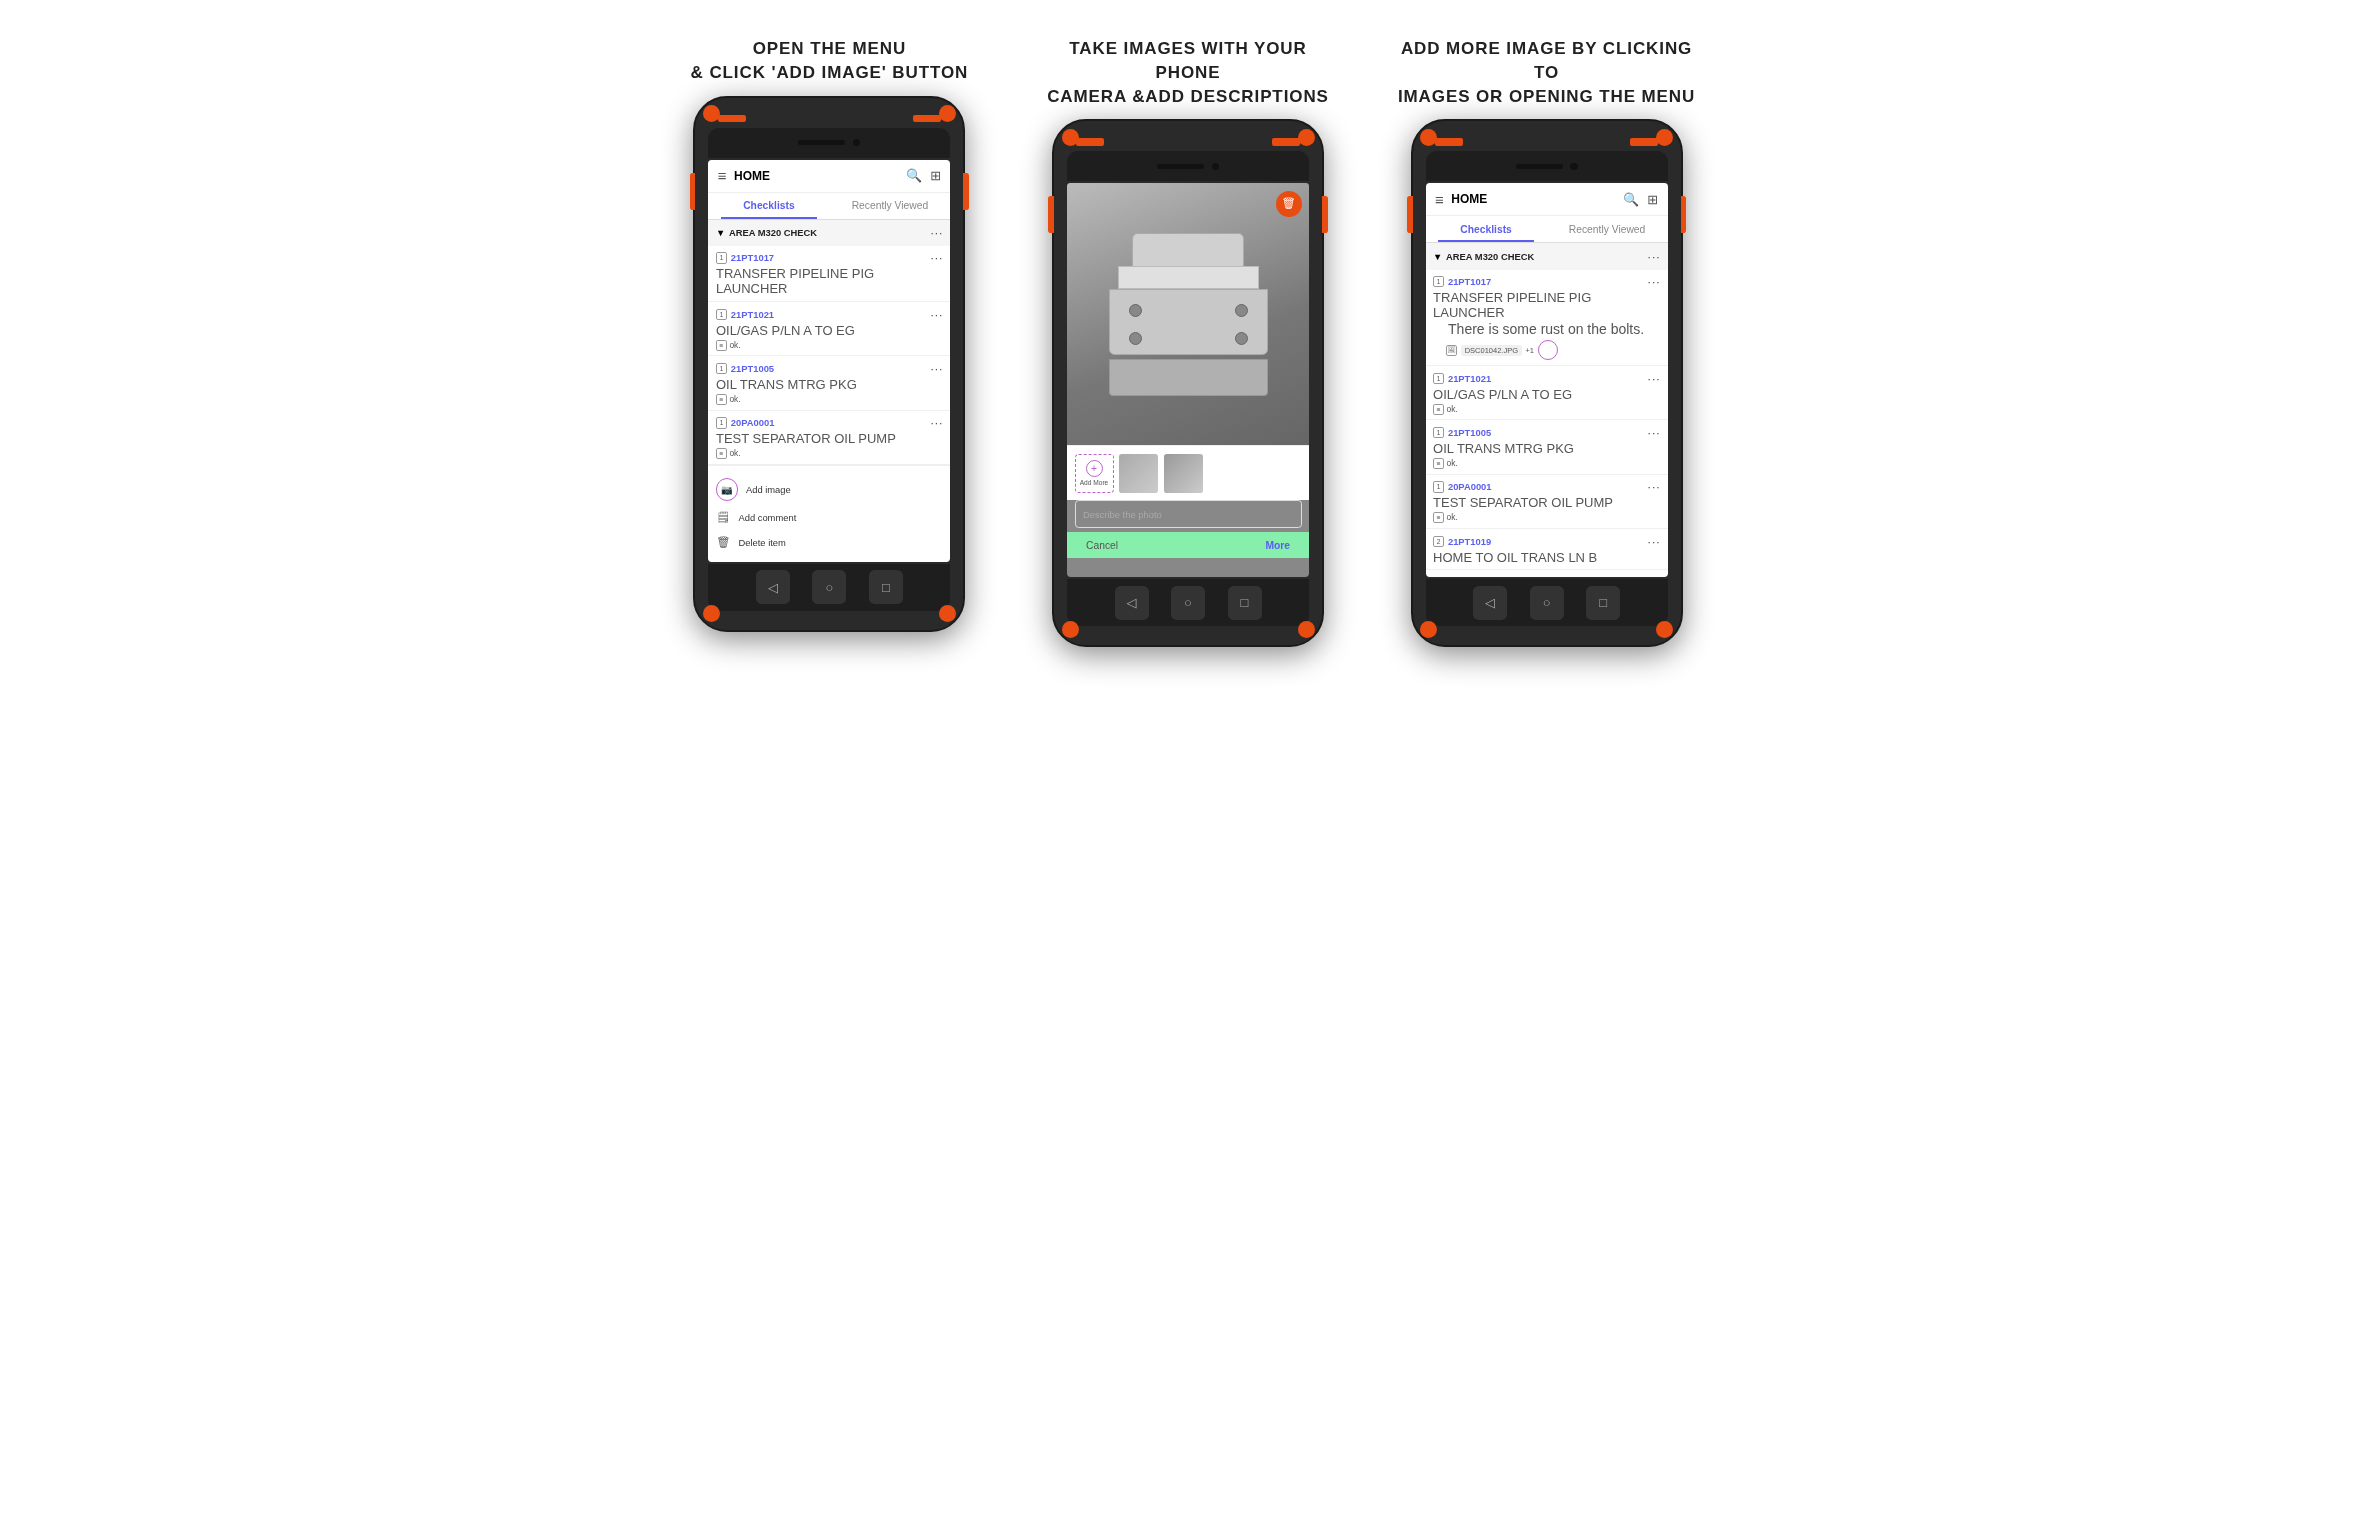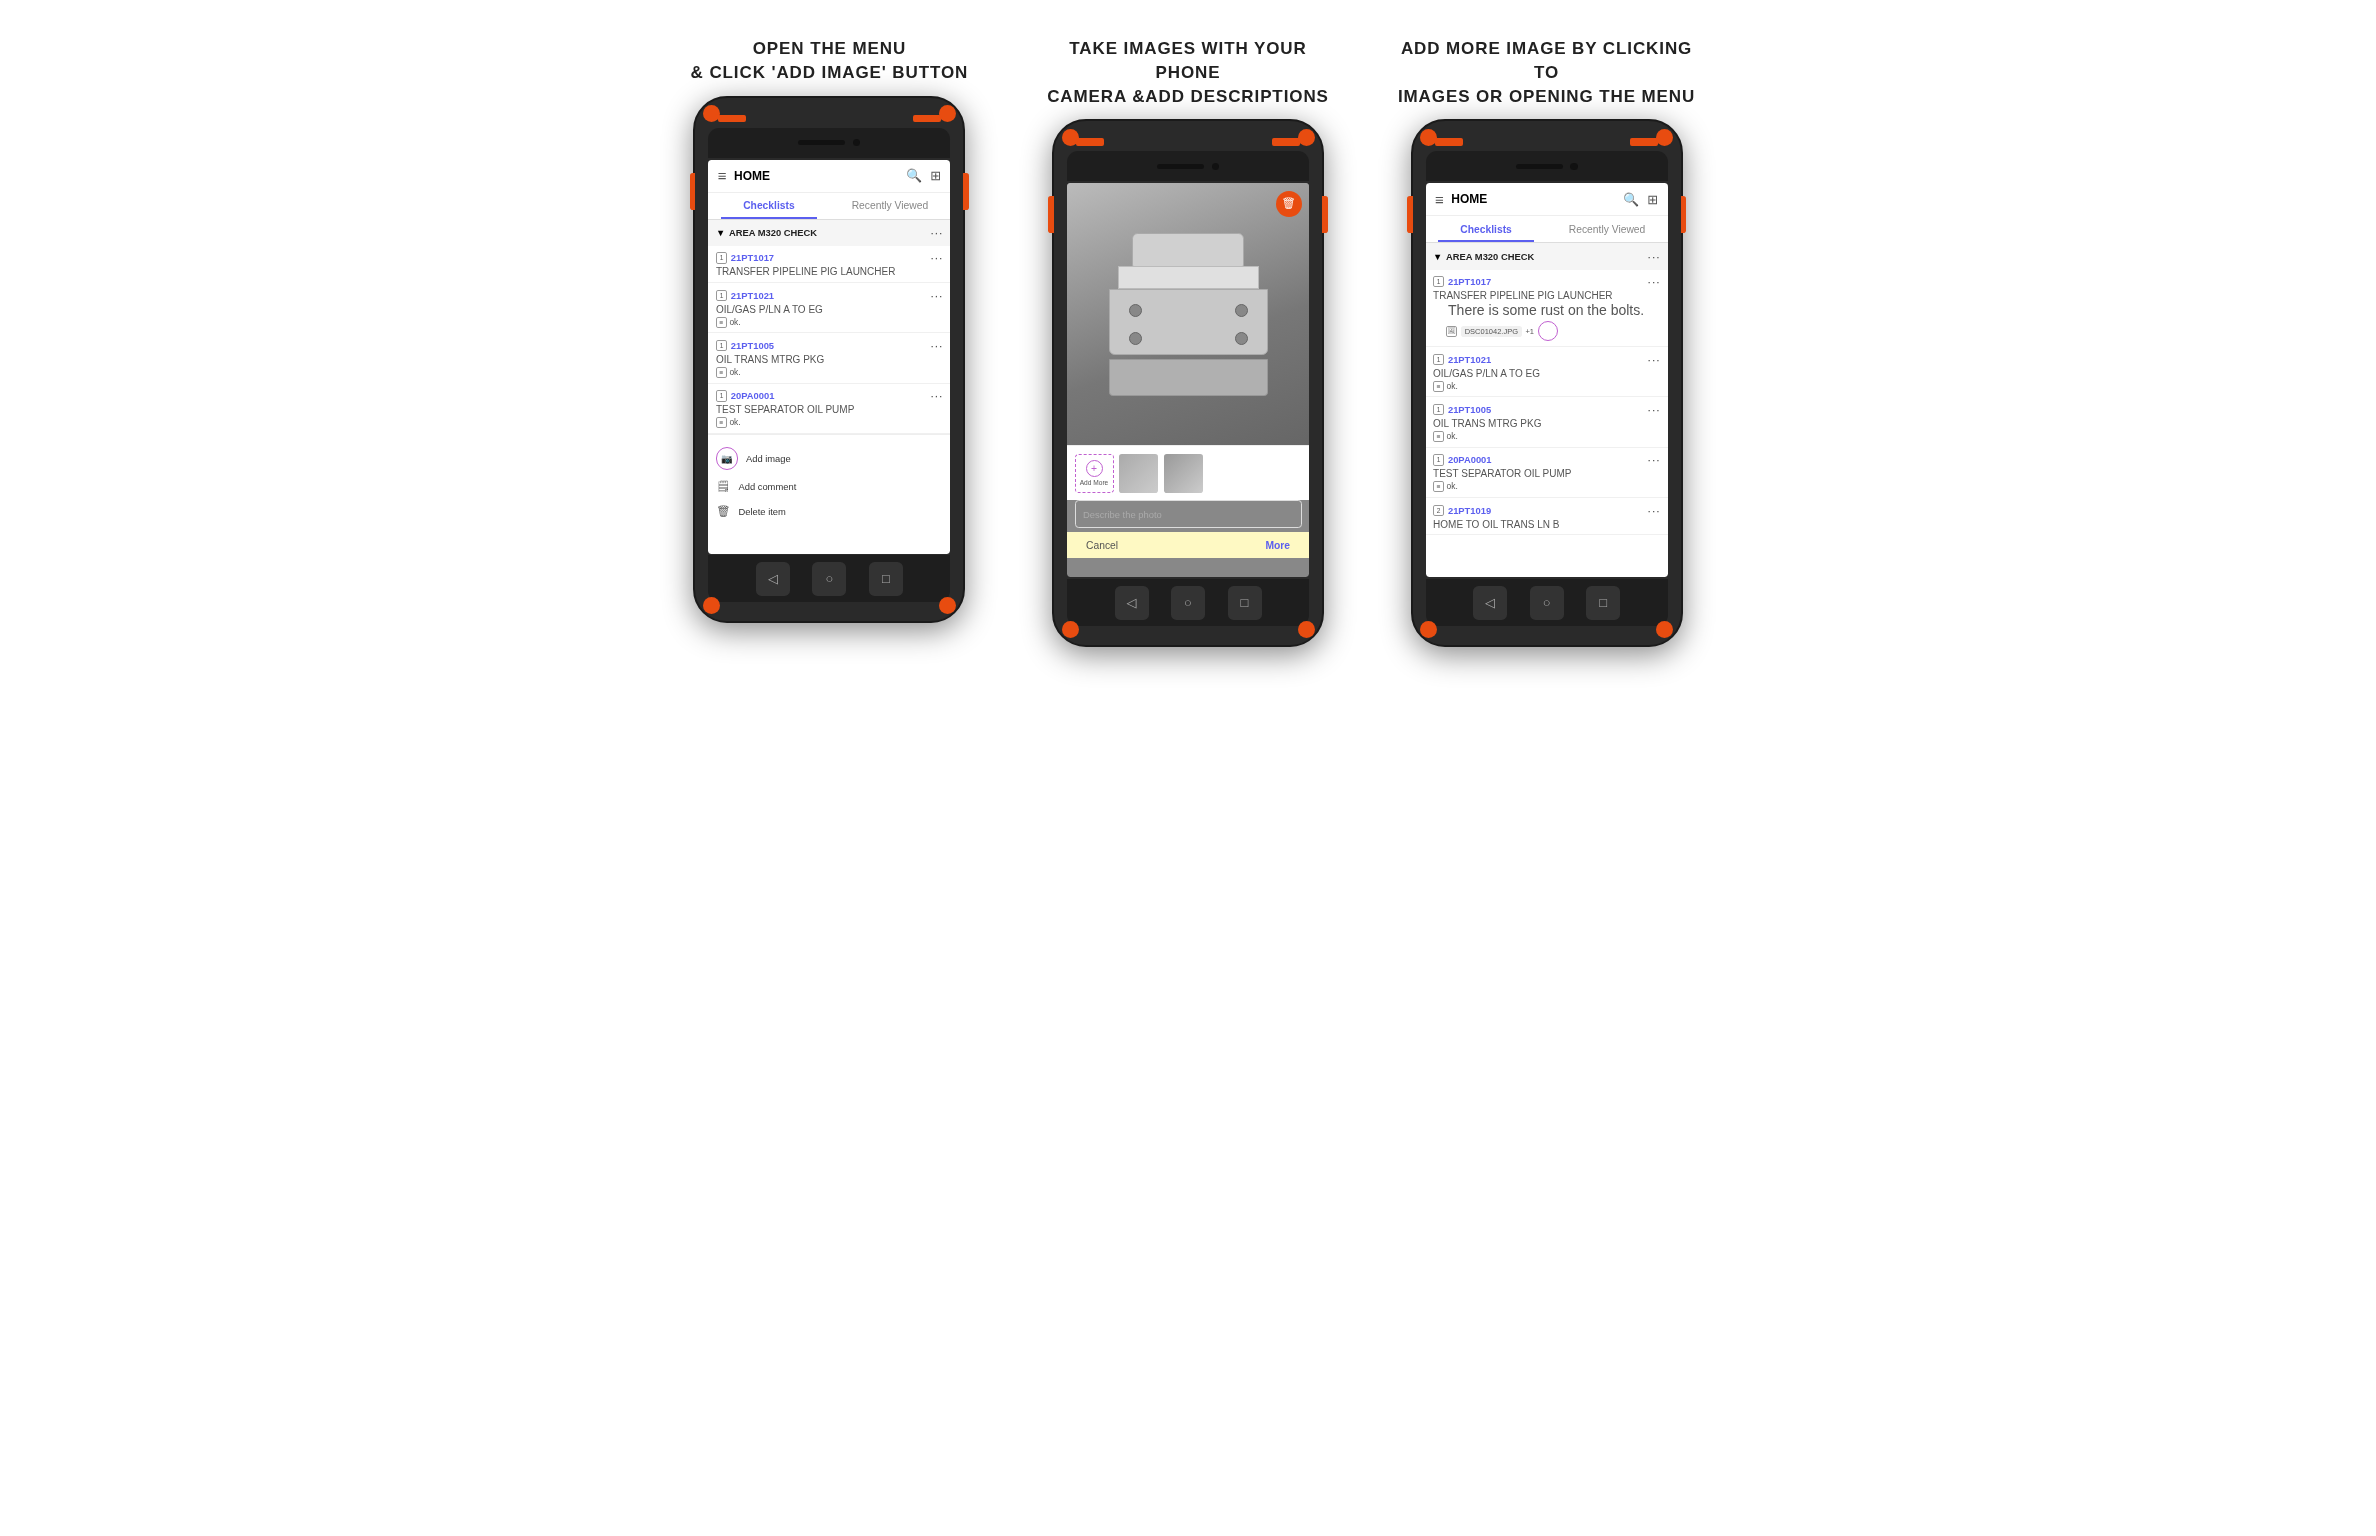--- a/index.html
+++ b/index.html
@@ -213,21 +213,21 @@
       align-items: center;
       gap: 3.7px;
     }
     .item-id {
       color: #5b5fef;
       font-size: 9.4px;
       font-weight: 600;
       flex: 1;
     }
     .item-sub {
-      font-size: 10px;
+      font-size: 13px;
       color: #555;
       margin-top: 0.9px;
     }
     .item-ok {
       font-size: 8.4px;
       color: #555;
       margin-top: 1.9px;
     }
     .item-icon-sq {
       width: 11.2px;
@@ -365,21 +365,21 @@
       border: 0.9px solid #ddd;
       border-radius: 3.7px;
       padding: 7.5px;
       font-size: 9.4px;
       color: #aaa;
     }
     .camera-actions {
       display: flex;
       justify-content: space-between;
       padding: 7.5px 19px;
-      background: #fef9c3;
+      background: #86efac;
     }
     .cam-btn-cancel {
       font-size: 10.3px;
       color: #555;
     }
     .cam-btn-done {
       font-size: 10.3px;
       color: #5b5fef;
       font-weight: 700;
     }

